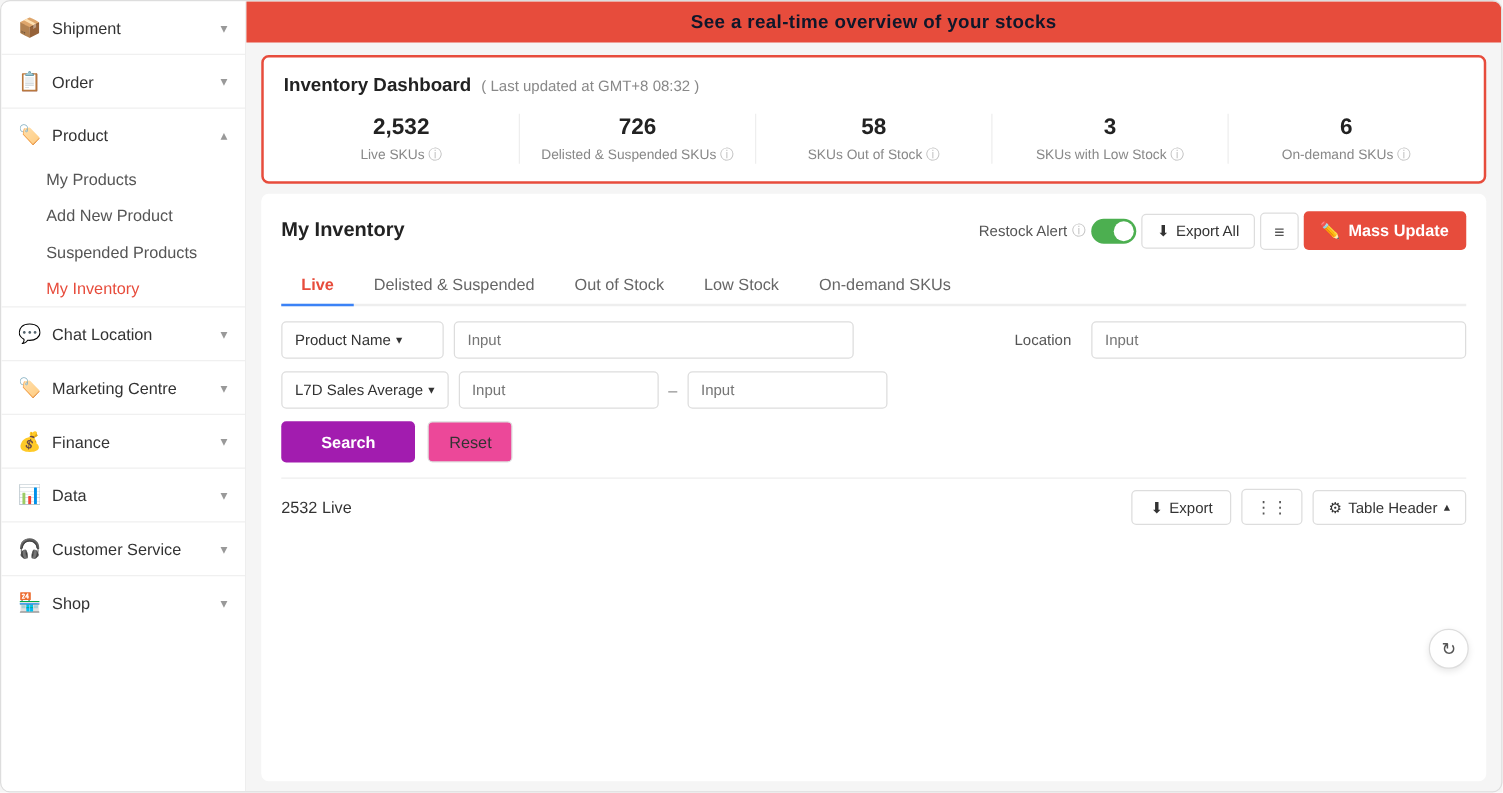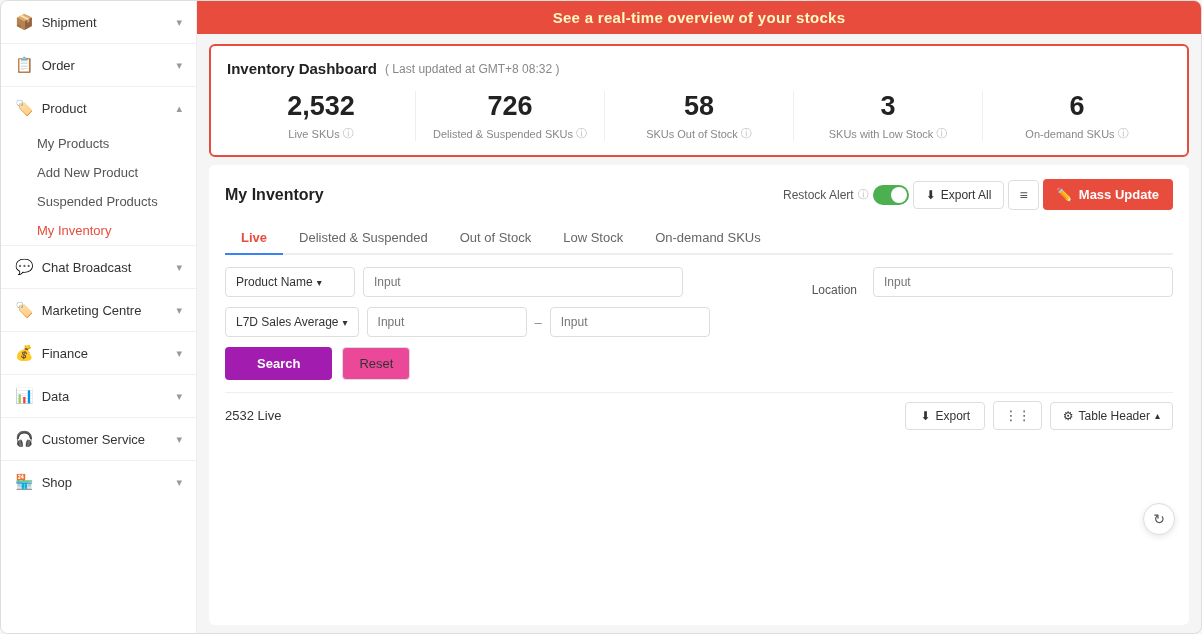--- a/index.html
+++ b/index.html
@@ -13,31 +13,31 @@
     .sidebar-item .chevron { font-size: 11px; color: #999; }
     .sidebar-sub { padding: 0; }
     .sidebar-sub-item { padding: 7px 14px 7px 36px; font-size: 13px; color: #555; cursor: pointer; }
     .sidebar-sub-item.active { color: #e74c3c; }
     .sidebar-divider { border: none; border-top: 1px solid #f0f0f0; }
 
     
     .main { flex: 1; display: flex; flex-direction: column; height: 100%; overflow: hidden; }
 
     
-    .banner { background: #e74c3c; color: #fef9c3; text-align: center; padding: 8px; font-size: 15px; font-weight: 600; letter-spacing: 0.3px; }
+    .banner { background: #e74c3c; color: #0f172a; text-align: center; padding: 8px; font-size: 15px; font-weight: 600; letter-spacing: 0.3px; }
 
     
     .dashboard-section { background: #fff; border: 2px solid #e74c3c; margin: 10px 12px 8px 12px; border-radius: 6px; padding: 14px 16px; }
     .dashboard-header { display: flex; align-items: center; gap: 8px; margin-bottom: 14px; }
     .dashboard-title { font-size: 15px; font-weight: 700; color: #222; }
     .dashboard-subtitle { font-size: 12px; color: #888; }
     .dashboard-stats { display: flex; justify-content: space-around; align-items: center; }
     .stat-item { text-align: center; flex: 1; border-right: 1px solid #eee; padding: 0 8px; }
     .stat-item:last-child { border-right: none; }
-    .stat-number { font-size: 27px; font-weight: 700; color: #222; }
+    .stat-number { font-size: 18px; font-weight: 700; color: #222; }
     .stat-label { font-size: 11px; color: #888; margin-top: 4px; display: flex; align-items: center; justify-content: center; gap: 3px; }
     .info-icon { font-size: 11px; color: #bbb; cursor: pointer; }
 
     
     .inventory-section { background: #fff; margin: 0 12px 8px 12px; border-radius: 6px; padding: 14px 16px; flex: 1; overflow: hidden; }
     .inventory-header { display: flex; align-items: center; justify-content: space-between; margin-bottom: 12px; }
     .inventory-title { font-size: 16px; font-weight: 700; color: #222; }
     .inventory-controls { display: flex; align-items: center; gap: 4px; }
     .restock-label { font-size: 12px; color: #555; display: flex; align-items: center; gap: 4px; }
     .toggle { width: 36px; height: 20px; background: #4caf50; border-radius: 10px; position: relative; cursor: pointer; }
@@ -45,21 +45,21 @@
     .export-all-btn { display: flex; align-items: center; gap: 5px; padding: 6px 12px; border: 1px solid #ddd; border-radius: 4px; font-size: 12px; cursor: pointer; background: #fff; color: #333; }
     .columns-btn { padding: 6px 10px; border: 1px solid #ddd; border-radius: 4px; background: #fff; cursor: pointer; font-size: 14px; color: #555; }
     .mass-update-btn { display: flex; align-items: center; gap: 6px; padding: 8px 14px; background: #e74c3c; color: #fff; border: none; border-radius: 4px; font-size: 13px; font-weight: 600; cursor: pointer; }
 
     
     .tabs { display: flex; gap: 0; border-bottom: 2px solid #eee; margin-bottom: 12px; }
     .tab { padding: 8px 16px; font-size: 13px; cursor: pointer; color: #666; border-bottom: 2px solid transparent; margin-bottom: -2px; }
     .tab.active { color: #e74c3c; border-bottom: 2px solid #3b82f6; font-weight: 600; }
 
     
-    .filter-row { display: flex; align-items: flex-end; gap: 8px; margin-bottom: 10px; }
+    .filter-row { display: flex; align-items: center; gap: 8px; margin-bottom: 10px; }
     .filter-select { display: flex; align-items: center; gap: 4px; padding: 7px 10px; border: 1px solid #ddd; border-radius: 4px; font-size: 12px; cursor: pointer; background: #fff; color: #333; min-width: 130px; }
     .filter-input { flex: 1; padding: 7px 10px; border: 1px solid #ddd; border-radius: 4px; font-size: 12px; color: #bbb; max-width: 320px; }
     .location-label { font-size: 12px; color: #555; margin-left: auto; }
     .location-input { flex: 1; padding: 7px 10px; border: 1px solid #ddd; border-radius: 4px; font-size: 12px; color: #bbb; max-width: 300px; }
 
     .filter-row2 { display: flex; align-items: center; gap: 8px; margin-bottom: 10px; }
     .range-dash { font-size: 13px; color: #888; }
 
     
     .action-buttons { display: flex; gap: 10px; margin-bottom: 12px; }
@@ -106,21 +106,21 @@
   <div class="sidebar-sub">
     <div class="sidebar-sub-item">My Products</div>
     <div class="sidebar-sub-item">Add New Product</div>
     <div class="sidebar-sub-item">Suspended Products</div>
     <div class="sidebar-sub-item active">My Inventory</div>
   </div>
   <hr class="sidebar-divider">
   <div class="sidebar-item">
     <div class="left">
       <span class="icon">💬</span>
-      <span>Chat Broadcast</span>
+      <span>Chat Location</span>
     </div>
     <span class="chevron">▾</span>
   </div>
   <hr class="sidebar-divider">
   <div class="sidebar-item">
     <div class="left">
       <span class="icon">🏷️</span>
       <span>Marketing Centre</span>
     </div>
     <span class="chevron">▾</span>

